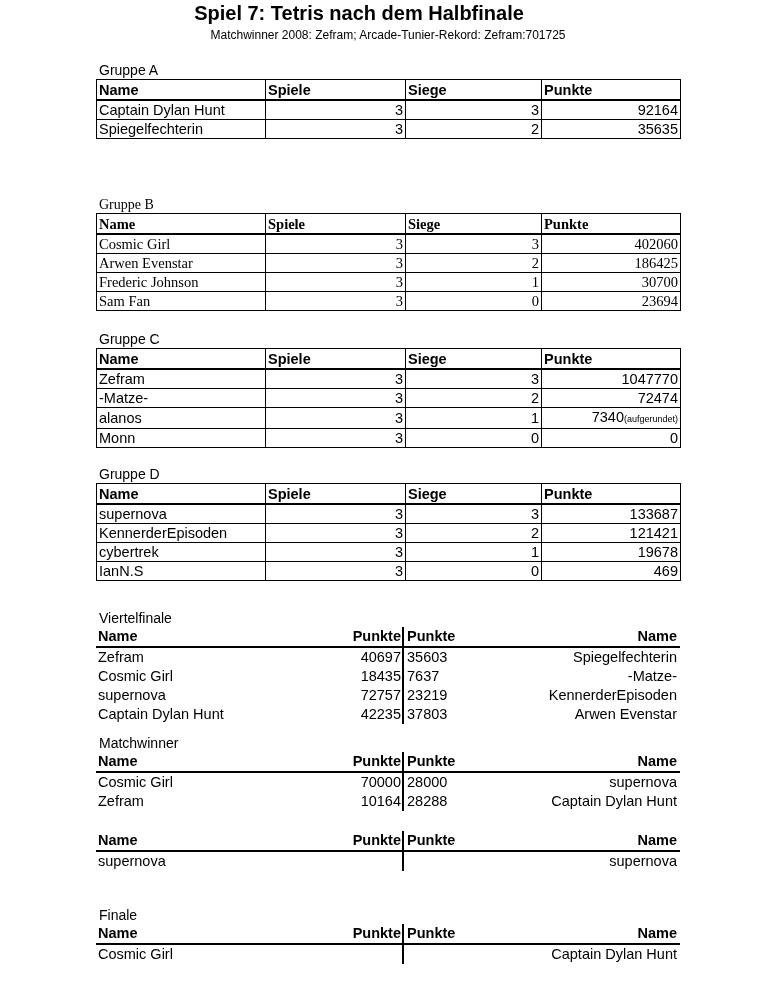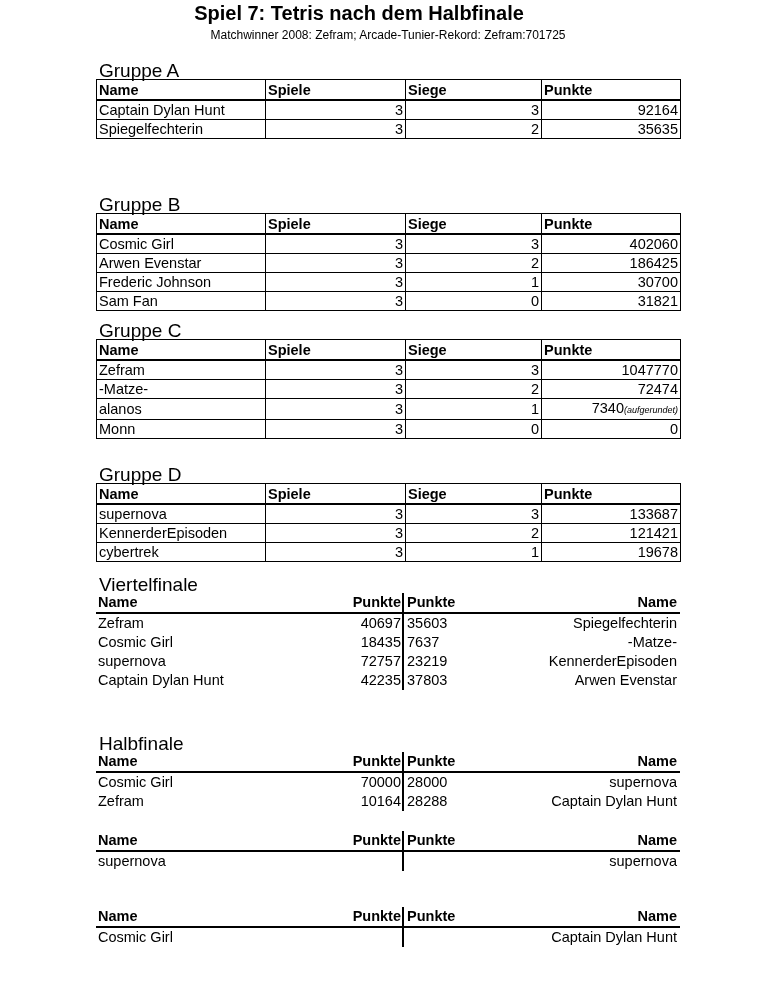--- a/index.html
+++ b/index.html
@@ -1,28 +1,28 @@
 <!DOCTYPE html>
 <html><head>
 <meta charset="utf-8">
 <style>
   html, body { margin: 0; padding: 0; background: #ffffff; }
   body { width: 770px; height: 1000px; position: relative; font-family: "Liberation Sans", sans-serif; color: #000; overflow: hidden; }
   .title { position: absolute; top: 2px; left: 0; width: 718px; text-align: center; font-size: 20px; font-weight: bold; }
   .subtitle { position: absolute; top: 28px; left: 0; width: 776px; text-align: center; font-size: 12px; }
 
   .section { position: absolute; left: 96px; width: 584px; }
-  .sec-label { font-size: 19px; height: 17px; line-height: 17px; padding-left: 3px; }
+  .sec-label { font-size: 14px; height: 17px; line-height: 17px; padding-left: 3px; }
 
   table.grp { border-collapse: collapse; width: 584px; table-layout: fixed; font-size: 14.5px; }
   table.grp td, table.grp th { border: 1px solid #000; padding: 0 2px; height: 18px; line-height: 18px; white-space: nowrap; overflow: hidden; }
   table.grp th { font-weight: bold; text-align: left; border-bottom: 2px solid #000; height: 19px; }
   table.grp td.num { text-align: right; }
   table.grp col.c1 { width: 169px; } table.grp col.c2 { width: 140px; } table.grp col.c3 { width: 136px; } table.grp col.c4 { width: 139px; }
-  .note { font-style: italic; font-size: 9px; }
+  .note { font-size: 9px; }
 
   table.ko { border-collapse: collapse; width: 584px; table-layout: fixed; font-size: 14.5px; }
   table.ko th, table.ko td { padding: 0 3px; height: 19px; line-height: 19px; white-space: nowrap; overflow: hidden; }
   table.ko th { font-weight: bold; border-bottom: 2px solid #000; }
   table.ko col.k1 { width: 175px; } table.ko col.k2 { width: 132px; } table.ko col.k3 { width: 130px; } table.ko col.k4 { width: 147px; }
   table.ko .l { text-align: left; } table.ko .r { text-align: right; }
   table.ko .sep { border-right: 2px solid #000; padding-right: 1px; }
   table.ko .left-pad { padding-left: 2px; }
 </style>
 </head>
@@ -56,21 +56,21 @@
           </tr>
           <tr>
             <td>Spiegelfechterin</td>
             <td class="num">3</td>
             <td class="num">2</td>
             <td class="num"><span>35635</span></td>
           </tr>
         </tbody>
       </table>
     </div>
-    <div class="section" style="top: 196px;">
+    <div class="section" style="top: 196px; font-family: Liberation Serif, serif;">
       <div class="sec-label">Gruppe B</div>
       <table class="grp">
         <colgroup>
           <col class="c1">
           <col class="c2">
           <col class="c3">
           <col class="c4">
         </colgroup>
         <tbody>
           <tr>
@@ -94,26 +94,26 @@
           <tr>
             <td>Frederic Johnson</td>
             <td class="num">3</td>
             <td class="num">1</td>
             <td class="num"><span>30700</span></td>
           </tr>
           <tr>
             <td>Sam Fan</td>
             <td class="num">3</td>
             <td class="num">0</td>
-            <td class="num"><span>31821</span></td>
-          </tr>
-        </tbody>
-      </table>
-    </div>
-    <div class="section" style="top: 322px;">
+            <td class="num"><span>23694</span></td>
+          </tr>
+        </tbody>
+      </table>
+    </div>
+    <div class="section" style="top: 331px;">
       <div class="sec-label">Gruppe C</div>
       <table class="grp">
         <colgroup>
           <col class="c1">
           <col class="c2">
           <col class="c3">
           <col class="c4">
         </colgroup>
         <tbody>
           <tr>
@@ -176,26 +176,32 @@
             <td class="num">3</td>
             <td class="num">2</td>
             <td class="num"><span>121421</span></td>
           </tr>
           <tr>
             <td>cybertrek</td>
             <td class="num">3</td>
             <td class="num">1</td>
             <td class="num"><span>19678</span></td>
           </tr>
+          <tr>
+            <td>IanN.S</td>
+            <td class="num">3</td>
+            <td class="num">0</td>
+            <td class="num"><span>469</span></td>
+          </tr>
         </tbody>
       </table>
     </div>
   </div>
 <div id="ko-container">
-    <div class="section" style="top: 576px;">
+    <div class="section" style="top: 610px;">
       <div class="sec-label">Viertelfinale</div>
       <table class="ko">
         <colgroup>
           <col class="k1">
           <col class="k2">
           <col class="k3">
           <col class="k4">
         </colgroup>
         <tbody>
           <tr>
@@ -225,21 +231,21 @@
           <tr>
             <td class="l left-pad">Captain Dylan Hunt</td>
             <td class="r sep">42235</td>
             <td class="l">37803</td>
             <td class="r">Arwen Evenstar</td>
           </tr>
         </tbody>
       </table>
     </div>
     <div class="section" style="top: 735px;">
-      <div class="sec-label">Halbfinale</div>
+      <div class="sec-label">Matchwinner</div>
       <table class="ko">
         <colgroup>
           <col class="k1">
           <col class="k2">
           <col class="k3">
           <col class="k4">
         </colgroup>
         <tbody>
           <tr>
             <th class="l left-pad">Name</th>
@@ -280,20 +286,21 @@
           <tr>
             <td class="l left-pad">supernova</td>
             <td class="r sep"></td>
             <td class="l"></td>
             <td class="r">supernova</td>
           </tr>
         </tbody>
       </table>
     </div>
     <div class="section" style="top: 907px;">
+      <div class="sec-label">Finale</div>
       <table class="ko">
         <colgroup>
           <col class="k1">
           <col class="k2">
           <col class="k3">
           <col class="k4">
         </colgroup>
         <tbody>
           <tr>
             <th class="l left-pad">Name</th>

